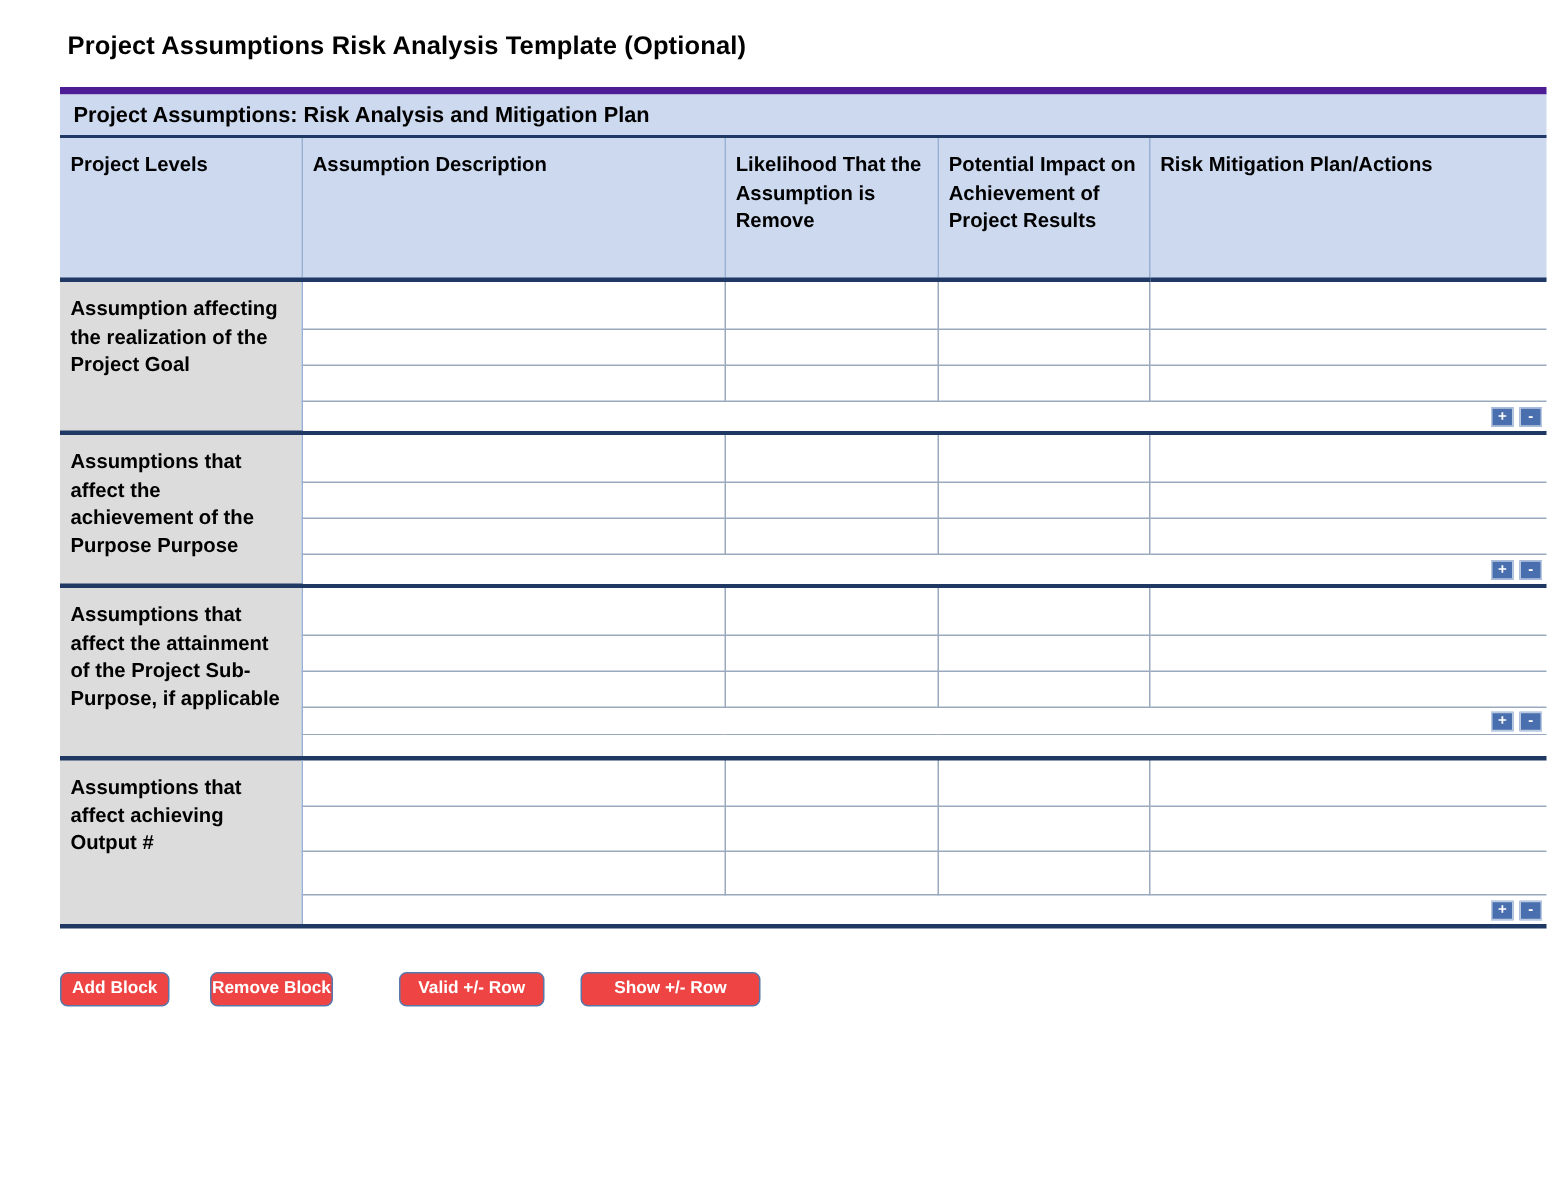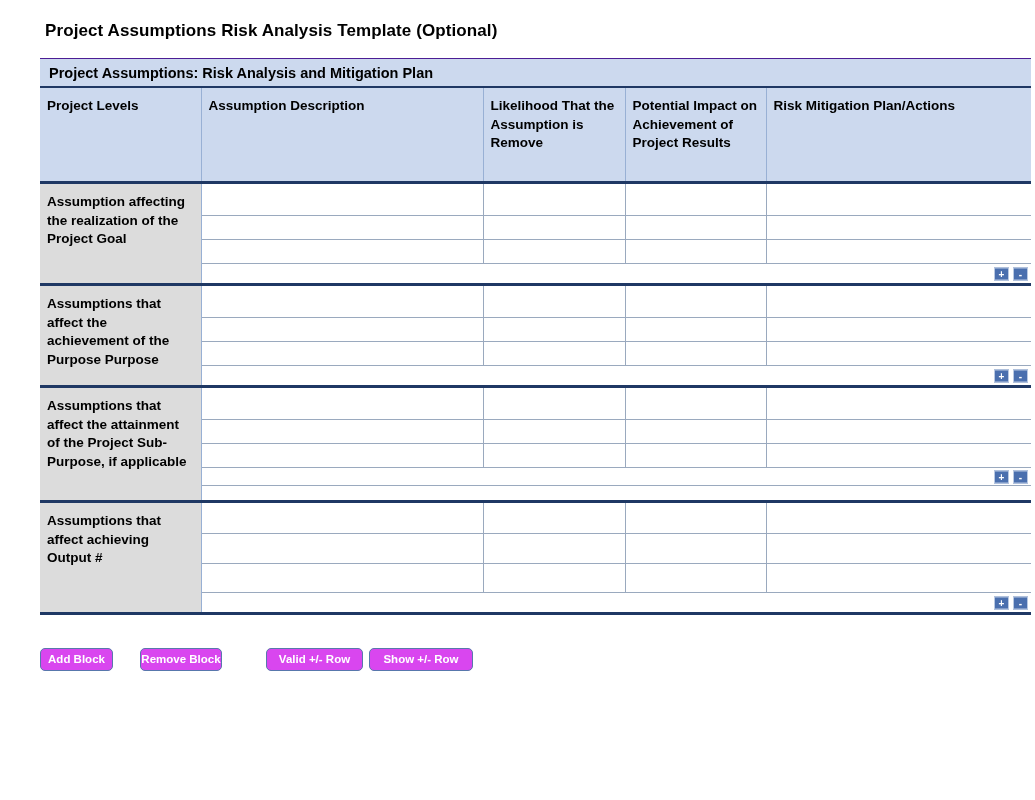--- a/index.html
+++ b/index.html
@@ -32,21 +32,21 @@
     color: #000000;
     white-space: nowrap;
   }
 
   
   .table-wrap {
     position: absolute;
     left: 22px;
     top: 58px;
     width: 991px;
-    border-top: 1px solid #4c1d95;
+    border-top: 5px solid #4c1d95;
     border-bottom: 3px solid #1f3864;
     box-sizing: border-box;
   }
 
   table.grid {
     border-collapse: collapse;
     width: 991px;
     table-layout: fixed;
   }
 
@@ -153,21 +153,21 @@
     position: absolute;
     left: 22px;
     top: 648px;
     width: 991px;
     height: 24px;
   }
   .act-btn {
     position: absolute;
     top: 0;
     height: 23px;
-    background: #d946ef;
+    background: #ef4444;
     border: 1px solid #5878ac;
     border-radius: 5px;
     color: #ffffff;
     font-family: "Liberation Sans", sans-serif;
     font-size: 11.5px;
     font-weight: bold;
     text-align: center;
     line-height: 21px;
     box-sizing: border-box;
     cursor: pointer;
@@ -341,16 +341,16 @@
       </tr>
 
     </tbody>
       </table>
   </div>
 
   <div class="actionbar">
     <button class="act-btn" style="left:0px;width:73px">Add Block</button>
     <button class="act-btn" style="left:100px;width:82px">Remove Block</button>
     <button class="act-btn" style="left:203px;width:97px;margin-left:23px">Valid +/- Row</button>
-    <button class="act-btn" style="left:306px;width:104px;margin-left:23px">Show +/- Row</button>
+    <button class="act-btn" style="left:324px;width:120px;margin-left:23px">Show +/- Row</button>
   </div>
 
 </div>
 
 </body></html>

